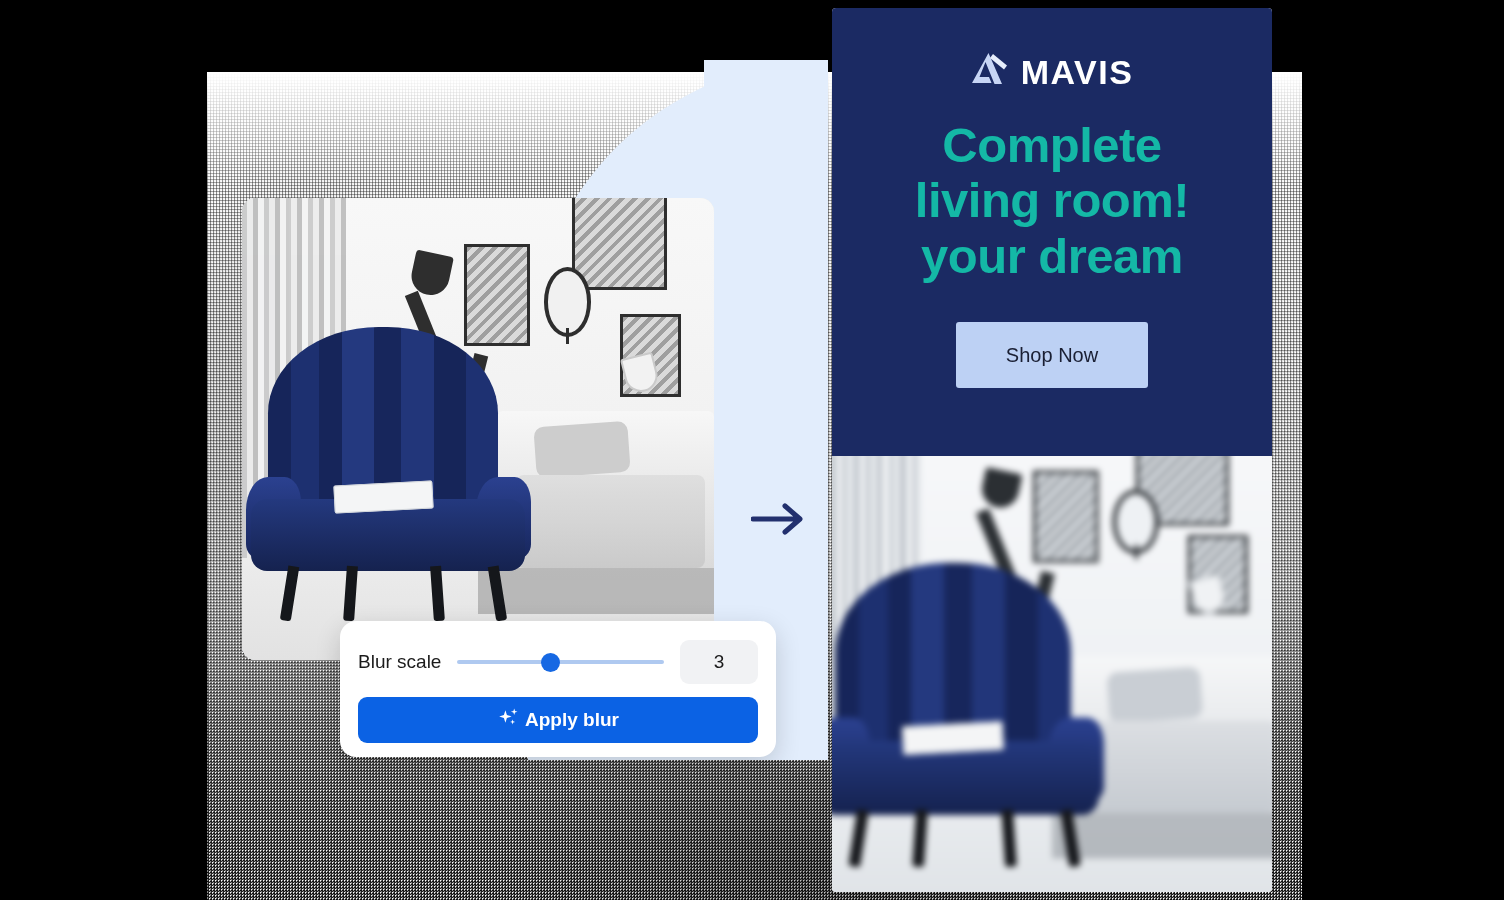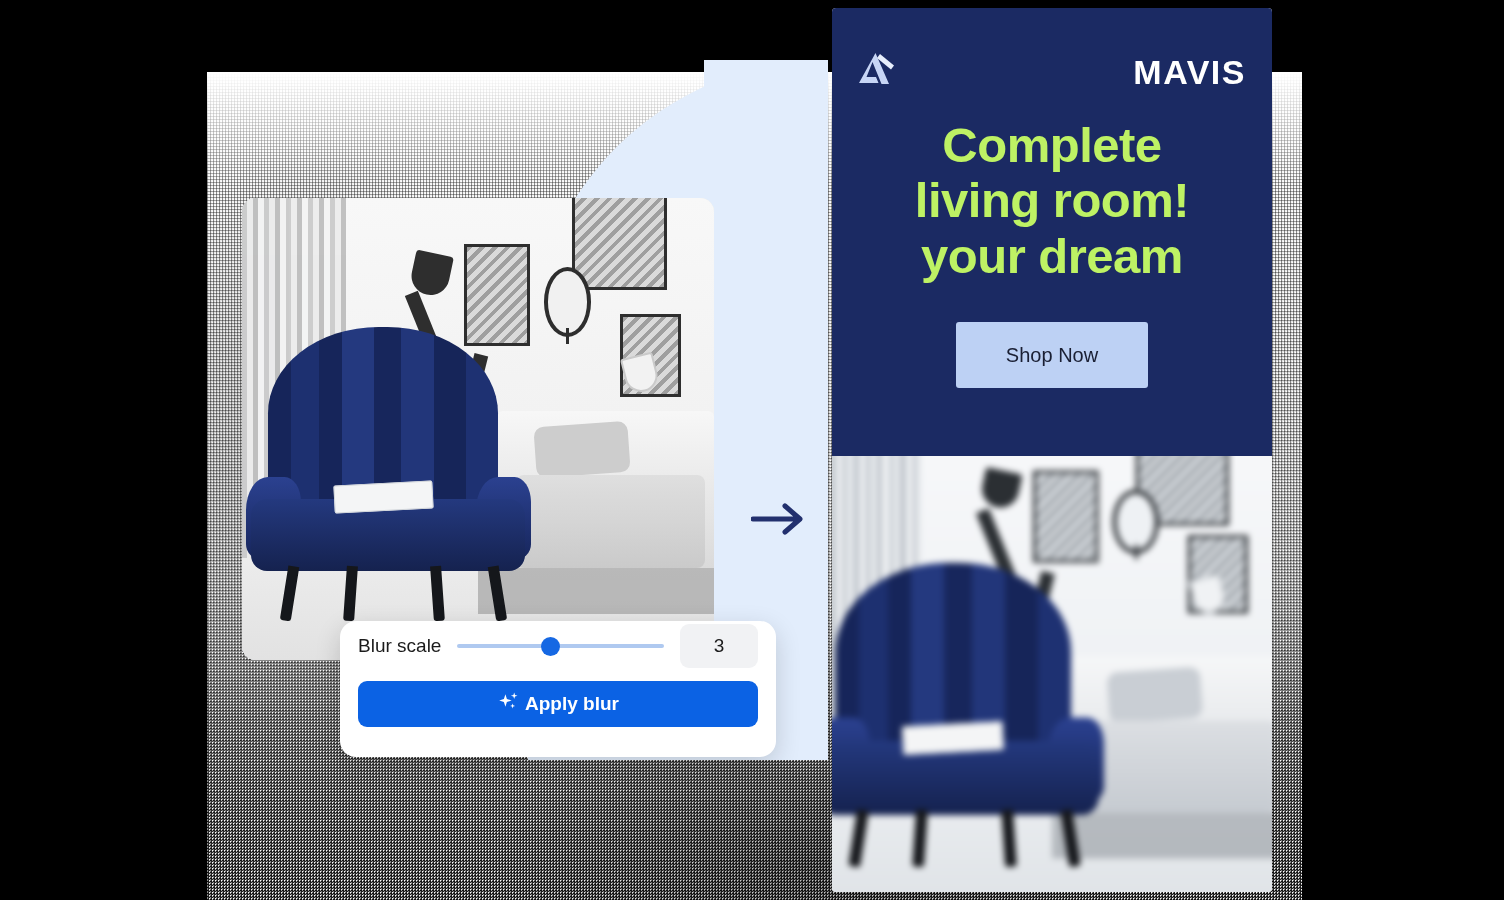--- a/index.html
+++ b/index.html
@@ -118,35 +118,35 @@
   .ad-top {
     position: relative;
     height: 448px;
     background: #1B2A63;
     padding: 42px 26px 0;
     text-align: center;
   }
   .logo-row {
     display: flex;
     align-items: center;
-    justify-content: space-between;
+    justify-content: center;
     gap: 10px;
     height: 44px;
   }
   .logo-mark { display: block; }
   .logo-word {
     color: #ffffff;
     font-size: 34px;
     font-weight: 700;
     letter-spacing: 1.5px;
     line-height: 1;
   }
   .headline {
     margin-top: 24px;
-    color: #bef264;
+    color: #14b8a6;
     font-size: 49px;
     font-weight: 700;
     line-height: 1.13;
     letter-spacing: -0.5px;
   }
   .shop-now {
     display: block;
     margin: 38px auto 0;
     width: 192px;
     height: 66px;
@@ -289,21 +289,21 @@
   
   .blur-panel {
     position: absolute;
     left: 340px;
     top: 621px;
     width: 436px;
     height: 136px;
     background: #ffffff;
     border-radius: 16px;
     box-shadow: 0 8px 26px rgba(0,0,0,.16);
-    padding: 2px 18px 16px;
+    padding: 18px 18px 16px;
   }
   .blur-row {
     display: flex;
     align-items: center;
     gap: 16px;
     height: 46px;
   }
   .blur-label {
     font-size: 19px;
     color: #1b1b1b;

